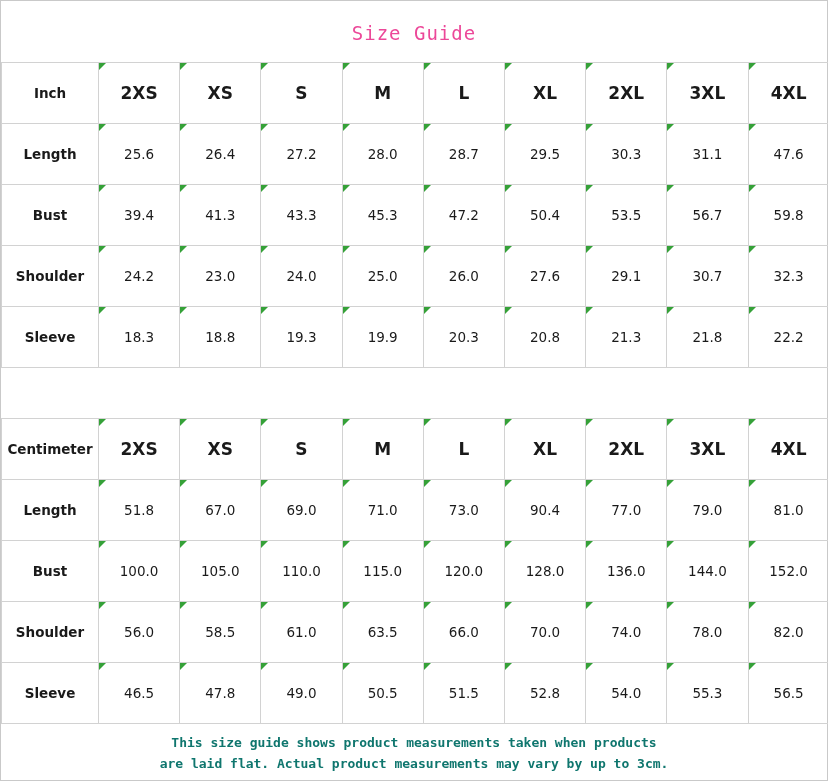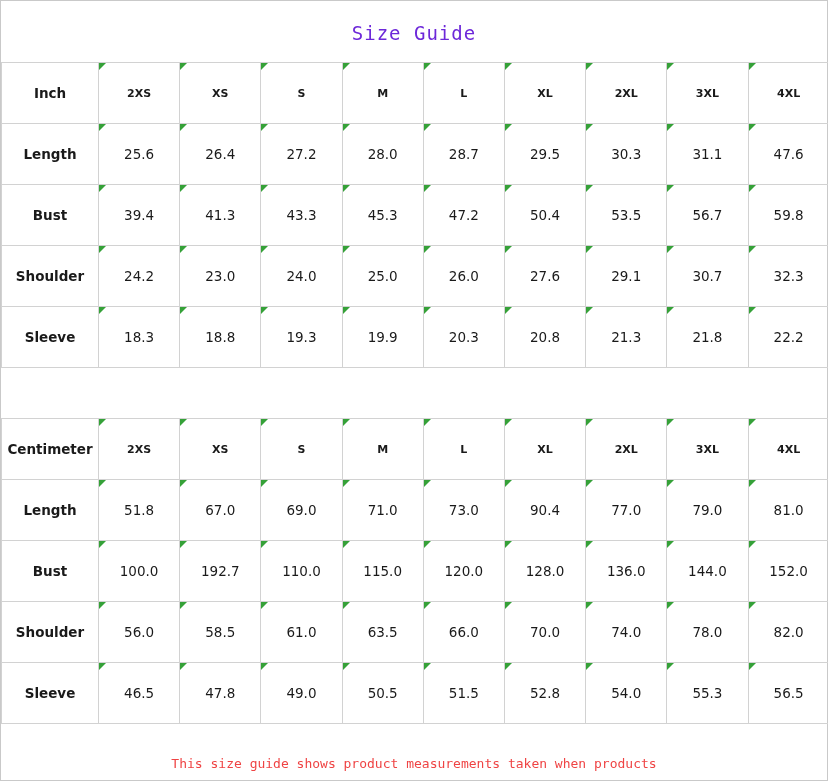--- a/index.html
+++ b/index.html
@@ -18,21 +18,21 @@
     position: relative;
     width: 828px;
     height: 781px;
     box-sizing: border-box;
     border: 1px solid #c9c9c9;
   }
   .title {
     text-align: center;
     font-size: 19px;
     letter-spacing: 1px;
-    color: #6d28d9;
+    color: #ec4899;
     padding-top: 21px;
     padding-bottom: 18px;
     font-family: "DejaVu Sans Mono", monospace;
   }
   table.size-table {
     width: 100%;
     border-collapse: collapse;
     table-layout: fixed;
   }
   table.size-table td, table.size-table th {
@@ -41,21 +41,21 @@
     text-align: center;
     vertical-align: middle;
     font-size: 13.5px;
     font-family: "DejaVu Sans", sans-serif;
     color: #1a1a1a;
     position: relative;
     padding: 0;
   }
   table.size-table th {
     font-weight: bold;
-    font-size: 11px;
+    font-size: 17px;
   }
   table.size-table .rowhead {
     font-weight: bold;
     font-size: 13.5px;
   }
   table.size-table .unit-cell {
     font-weight: bold;
     font-size: 13.5px;
   }
   
@@ -77,22 +77,23 @@
     height: 50px;
   }
   .footer {
     position: absolute;
     bottom: 6px;
     left: 0;
     right: 0;
     text-align: center;
     font-size: 13px;
     line-height: 21px;
-    color: #ef4444;
+    color: #0f766e;
     font-family: "DejaVu Sans Mono", monospace;
+    font-weight: bold;
   }
   .tbl-wrap { padding: 0; border-radius: 30px; }
 </style>
 </head>
 <body>
 
 <div class="page">
 
   <div class="title">Size Guide</div>
 
@@ -216,21 +217,21 @@
           <td class="data">71.0</td>
           <td class="data">73.0</td>
           <td class="data">90.4</td>
           <td class="data">77.0</td>
           <td class="data">79.0</td>
           <td class="data">81.0</td>
         </tr>
         <tr>
           <td class="rowhead nocorner">Bust</td>
           <td class="data">100.0</td>
-          <td class="data">192.7</td>
+          <td class="data">105.0</td>
           <td class="data">110.0</td>
           <td class="data">115.0</td>
           <td class="data">120.0</td>
           <td class="data">128.0</td>
           <td class="data">136.0</td>
           <td class="data">144.0</td>
           <td class="data">152.0</td>
         </tr>
         <tr>
           <td class="rowhead nocorner">Shoulder</td>
@@ -255,15 +256,16 @@
           <td class="data">54.0</td>
           <td class="data">55.3</td>
           <td class="data">56.5</td>
         </tr>
       </tbody>
     </table>
   </div>
 
   <div class="footer">
     <div>This size guide shows product measurements taken when products</div>
+    <div>are laid flat. Actual product measurements may vary by up to 3cm.</div>
   </div>
 
 </div>
 
 </body></html>

